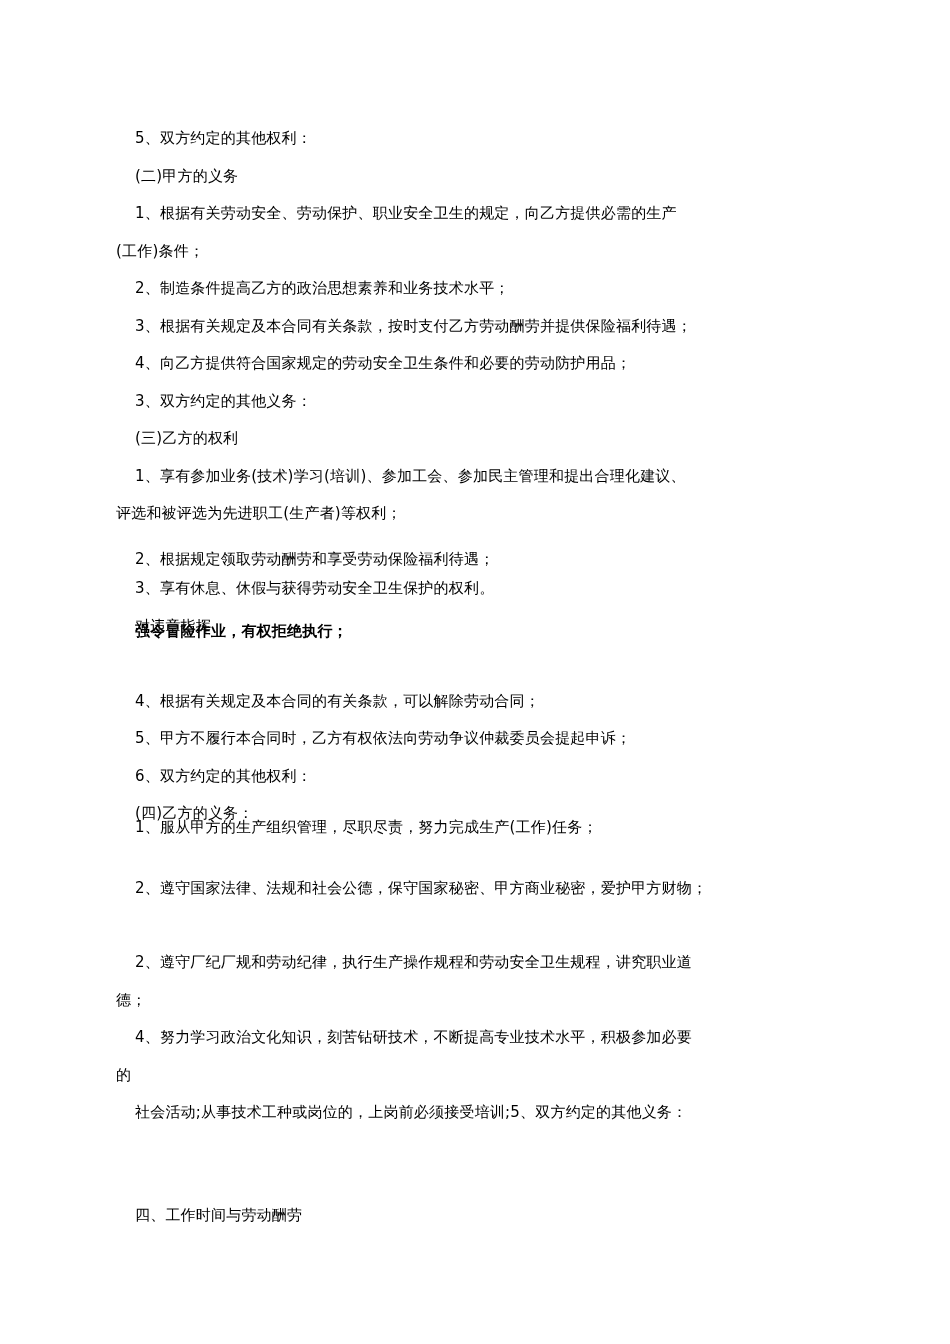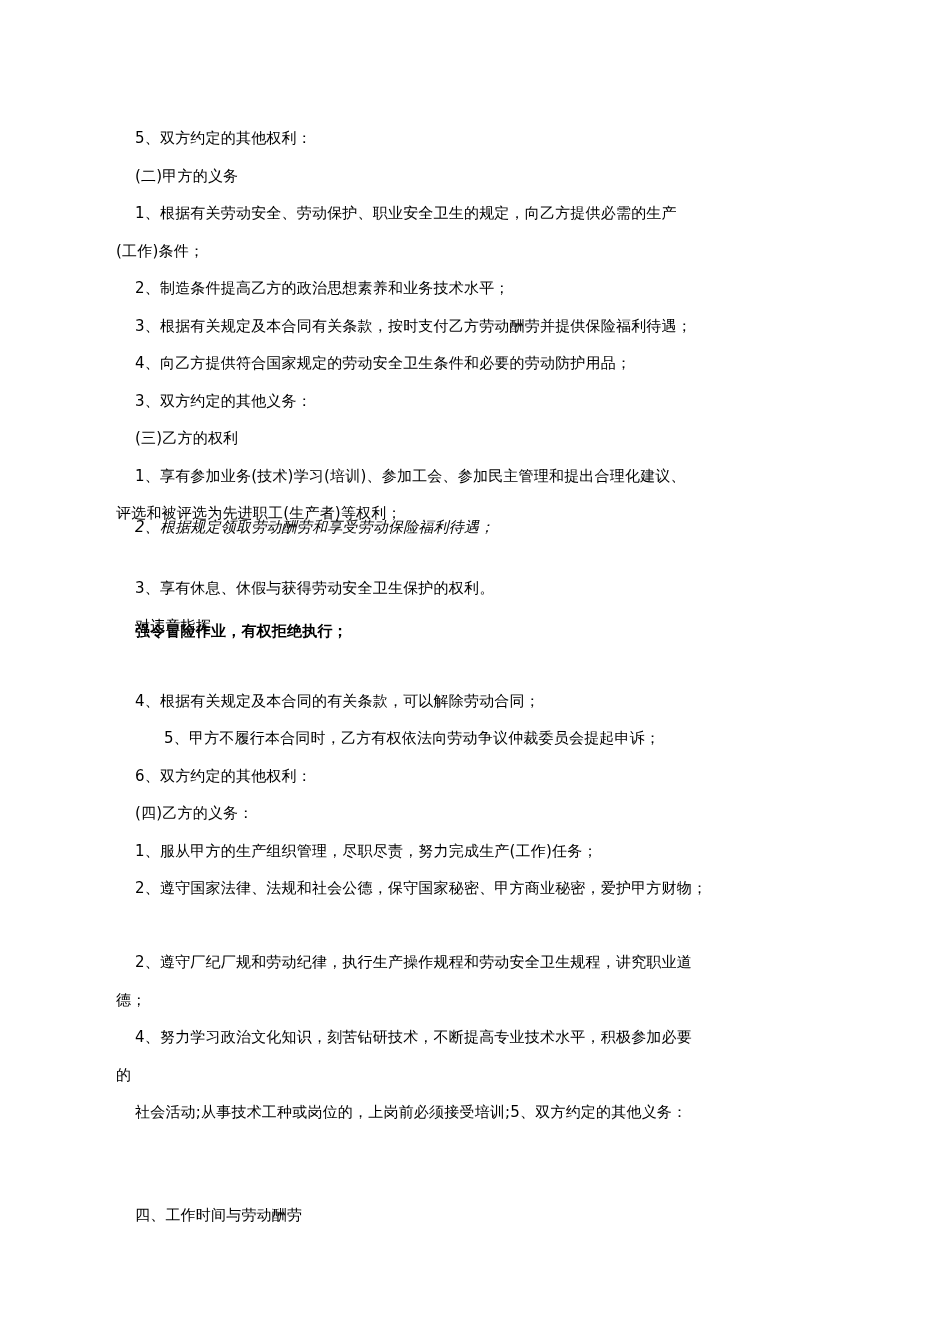--- a/index.html
+++ b/index.html
@@ -28,29 +28,29 @@
       <div class="line ind" style="top: 165px;">(二)甲方的义务</div>
       <div class="line ind" style="top: 202px;">1、根据有关劳动安全、劳动保护、职业安全卫生的规定，向乙方提供必需的生产</div>
       <div class="line flush" style="top: 240px;">(工作)条件；</div>
       <div class="line ind" style="top: 277px;">2、制造条件提高乙方的政治思想素养和业务技术水平；</div>
       <div class="line ind" style="top: 315px;">3、根据有关规定及本合同有关条款，按时支付乙方劳动酬劳并提供保险福利待遇；</div>
       <div class="line ind" style="top: 352px;">4、向乙方提供符合国家规定的劳动安全卫生条件和必要的劳动防护用品；</div>
       <div class="line ind" style="top: 390px;">3、双方约定的其他义务：</div>
       <div class="line ind" style="top: 427px;">(三)乙方的权利</div>
       <div class="line ind" style="top: 465px;">1、享有参加业务(技术)学习(培训)、参加工会、参加民主管理和提出合理化建议、</div>
       <div class="line flush" style="top: 502px;">评选和被评选为先进职工(生产者)等权利；</div>
-      <div class="line ind" style="top: 516px; font-style: italic;">2、根据规定领取劳动酬劳和享受劳动保险福利待遇；</div>
+      <div class="line ind" style="top: 548px;">2、根据规定领取劳动酬劳和享受劳动保险福利待遇；</div>
       <div class="line ind" style="top: 577px;">3、享有休息、休假与获得劳动安全卫生保护的权利。</div>
       <div class="line ind" style="top: 615px;">对违章指挥、</div>
       <div class="line ind" style="top: 620px; font-weight: bold;">强令冒险作业，有权拒绝执行；</div>
       <div class="line ind" style="top: 690px;">4、根据有关规定及本合同的有关条款，可以解除劳动合同；</div>
-      <div class="line ind" style="top: 727px; margin-left: 29px;">5、甲方不履行本合同时，乙方有权依法向劳动争议仲裁委员会提起申诉；</div>
+      <div class="line ind" style="top: 727px;">5、甲方不履行本合同时，乙方有权依法向劳动争议仲裁委员会提起申诉；</div>
       <div class="line ind" style="top: 765px;">6、双方约定的其他权利：</div>
       <div class="line ind" style="top: 802px;">(四)乙方的义务：</div>
-      <div class="line ind" style="top: 840px;">1、服从甲方的生产组织管理，尽职尽责，努力完成生产(工作)任务；</div>
+      <div class="line ind" style="top: 816px;">1、服从甲方的生产组织管理，尽职尽责，努力完成生产(工作)任务；</div>
       <div class="line ind" style="top: 877px;">2、遵守国家法律、法规和社会公德，保守国家秘密、甲方商业秘密，爱护甲方财物；</div>
       <div class="line ind" style="top: 951px;">2、遵守厂纪厂规和劳动纪律，执行生产操作规程和劳动安全卫生规程，讲究职业道</div>
       <div class="line flush" style="top: 989px;">德；</div>
       <div class="line ind" style="top: 1026px;">4、努力学习政治文化知识，刻苦钻研技术，不断提高专业技术水平，积极参加必要</div>
       <div class="line flush" style="top: 1064px;">的</div>
       <div class="line ind" style="top: 1101px;">社会活动;从事技术工种或岗位的，上岗前必须接受培训;5、双方约定的其他义务：</div>
       <div class="line ind" style="top: 1204px;">四、工作时间与劳动酬劳</div>
     </div>
 </div>
 

